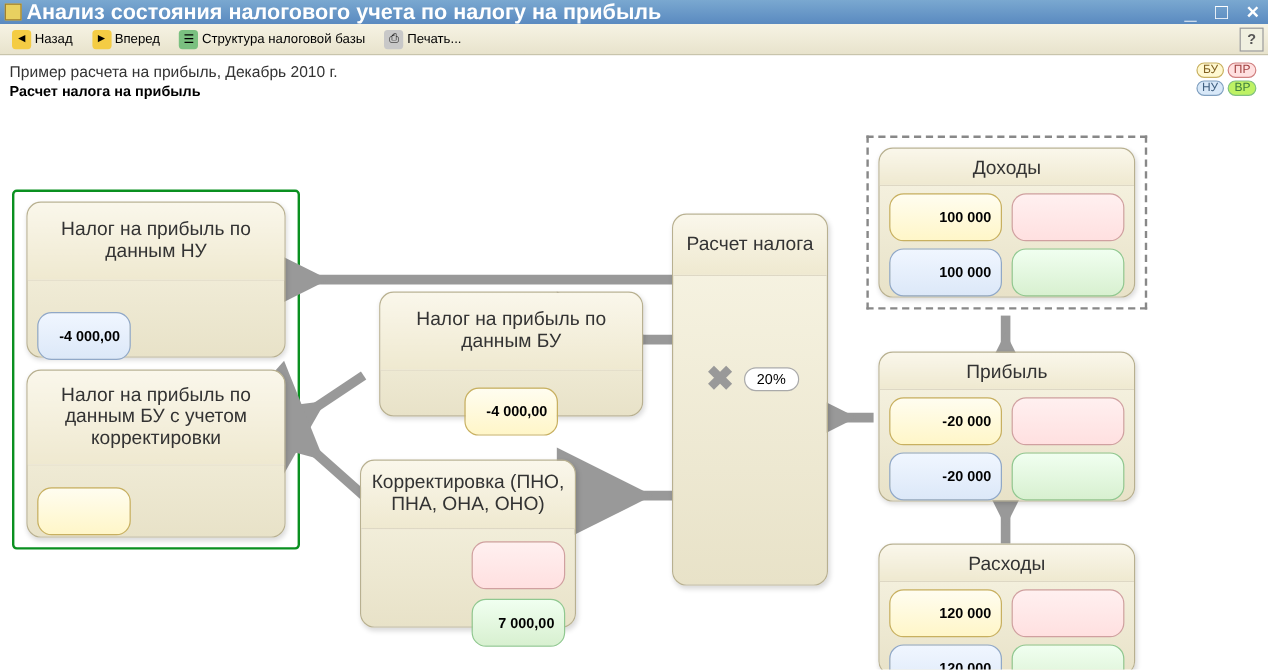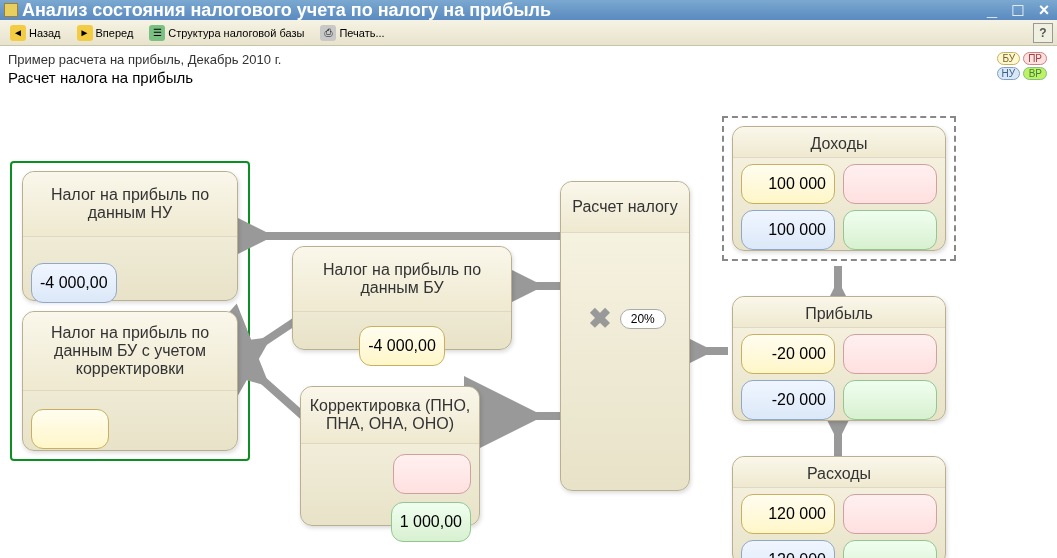--- a/index.html
+++ b/index.html
@@ -59,21 +59,21 @@
     width: 20px; height: 20px;
     border: 1px solid #999;
     display: flex; align-items: center; justify-content: center;
     color: #555;
     font-weight: bold;
     cursor: pointer;
     background: #f0f0e0;
   }
   .content { position: relative; padding: 6px 8px; }
   .subtitle { font-size: 13px; color: #333; }
-  .main-title { font-size: 15px; font-weight: normal; margin-top: 2px; }
+  .main-title { font-size: 12px; font-weight: bold; margin-top: 2px; }
   .legend {
     position: absolute; top: 6px; right: 10px;
     display: grid; grid-template-columns: auto auto; gap: 2px 3px;
   }
   .legend-pill {
     border-radius: 8px; padding: 0px 4px; font-size: 10px;
     border: 1px solid; min-width: 18px; text-align: right;
   }
   .pill-bu { background: #fff8d0; border-color: #c8b060; color: #806020; }
   .pill-pr { background: #ffe0e0; border-color: #d08080; color: #a04040; }
@@ -99,26 +99,27 @@
     border-radius: 12px 12px 0 0;
   }
   .node-body { padding: 6px 8px 10px; }
 
   .val-pill {
     border-radius: 12px;
     border: 1px solid;
     padding: 19px 8px;
     min-width: 78px;
     height: 22px;
-    font-size: 16px;
+    font-size: 12px;
     text-align: right;
     display: inline-flex;
     align-items: center;
     justify-content: flex-end;
     background: #fff;
+    font-weight: bold;
   }
   .v-yellow { background: linear-gradient(#fffdf0,#fff6c8); border-color: #c8b060; }
   .v-pink   { background: linear-gradient(#fff0f0,#ffe0e0); border-color: #d0a0a0; }
   .v-blue   { background: linear-gradient(#f0f6ff,#dce8f8); border-color: #90a8c8; }
   .v-green  { background: linear-gradient(#f0fff0,#d8f0d0); border-color: #90c890; }
 
   .vals-grid { display: grid; grid-template-columns: 1fr 1fr; gap: 6px 8px; }
 
   .group-border {
     position: absolute;
@@ -224,37 +225,37 @@
       </div>
     </div>
 
     <div class="node" style="left:14px; top:225px; width:216px; height:140px;">
       <div class="node-title" style="padding:12px 8px">Налог на прибыль по данным БУ с учетом корректировки</div>
       <div class="node-body" style="padding-top:18px;">
         <span class="val-pill v-yellow"></span>
       </div>
     </div>
 
-    <div class="node" style="left:284px; top:160px; width:220px; height:104px;">
+    <div class="node" style="left:308px; top:160px; width:220px; height:104px;">
       <div class="node-title" style="padding:14px 8px">Налог на прибыль по данным БУ</div>
       <div class="node-body" style="padding-top:14px; text-align:center">
         <span class="val-pill v-yellow">-4 000,00</span>
       </div>
     </div>
 
     <div class="node" style="left:292px; top:300px; width:180px; height:140px;">
       <div class="node-title" style="padding:10px 8px">Корректировка (ПНО, ПНА, ОНА, ОНО)</div>
       <div class="node-body" style="display:flex; flex-direction:column; align-items:flex-end; gap:8px; padding-top:10px;">
         <span class="val-pill v-pink"></span>
-        <span class="val-pill v-green">1 000,00</span>
+        <span class="val-pill v-green">7 000,00</span>
       </div>
     </div>
 
     <div class="node" style="left:552px; top:95px; width:130px; height:310px;">
-      <div class="node-title" style="padding:16px 6px">Расчет налогу</div>
+      <div class="node-title" style="padding:16px 6px">Расчет налога</div>
       <div class="rate-cap" style="left:16px; top:120px; width:100px;">
         <span class="x-icon">✖</span>
         <span class="rate-pill">20%</span>
       </div>
     </div>
 
     <div class="node" style="left:724px; top:40px; width:214px; height:125px;">
       <div class="node-title">Доходы</div>
       <div class="node-body">
         <div class="vals-grid">

